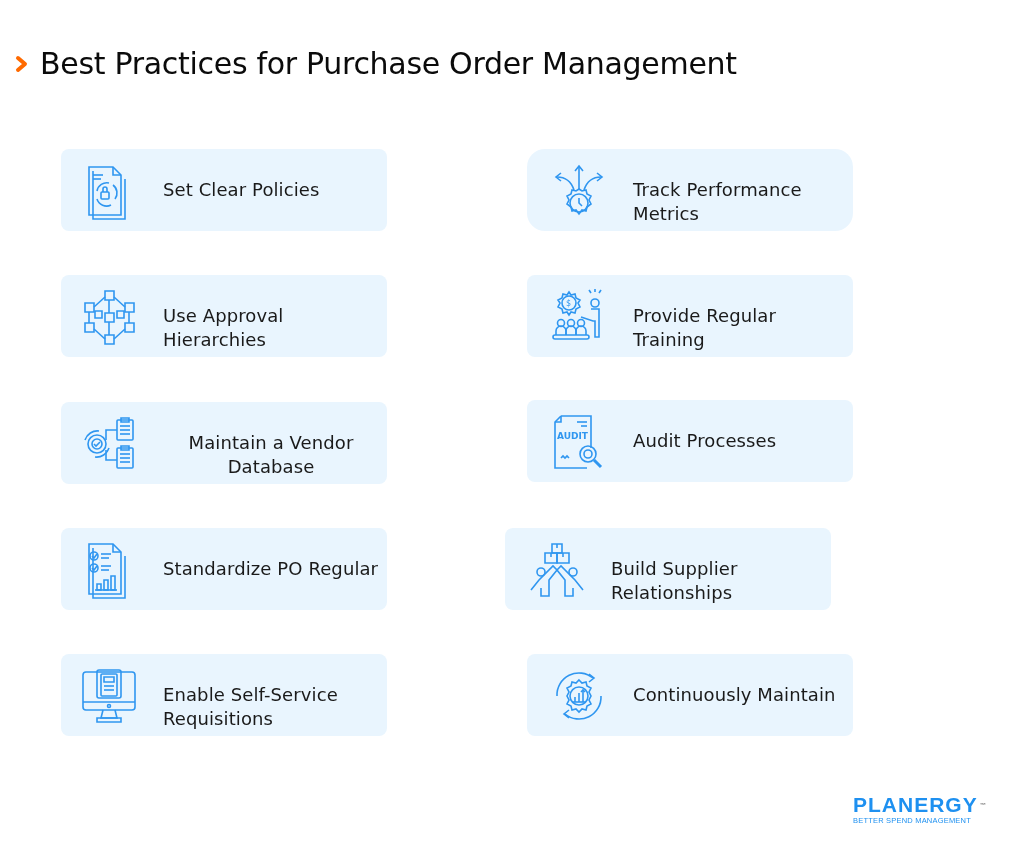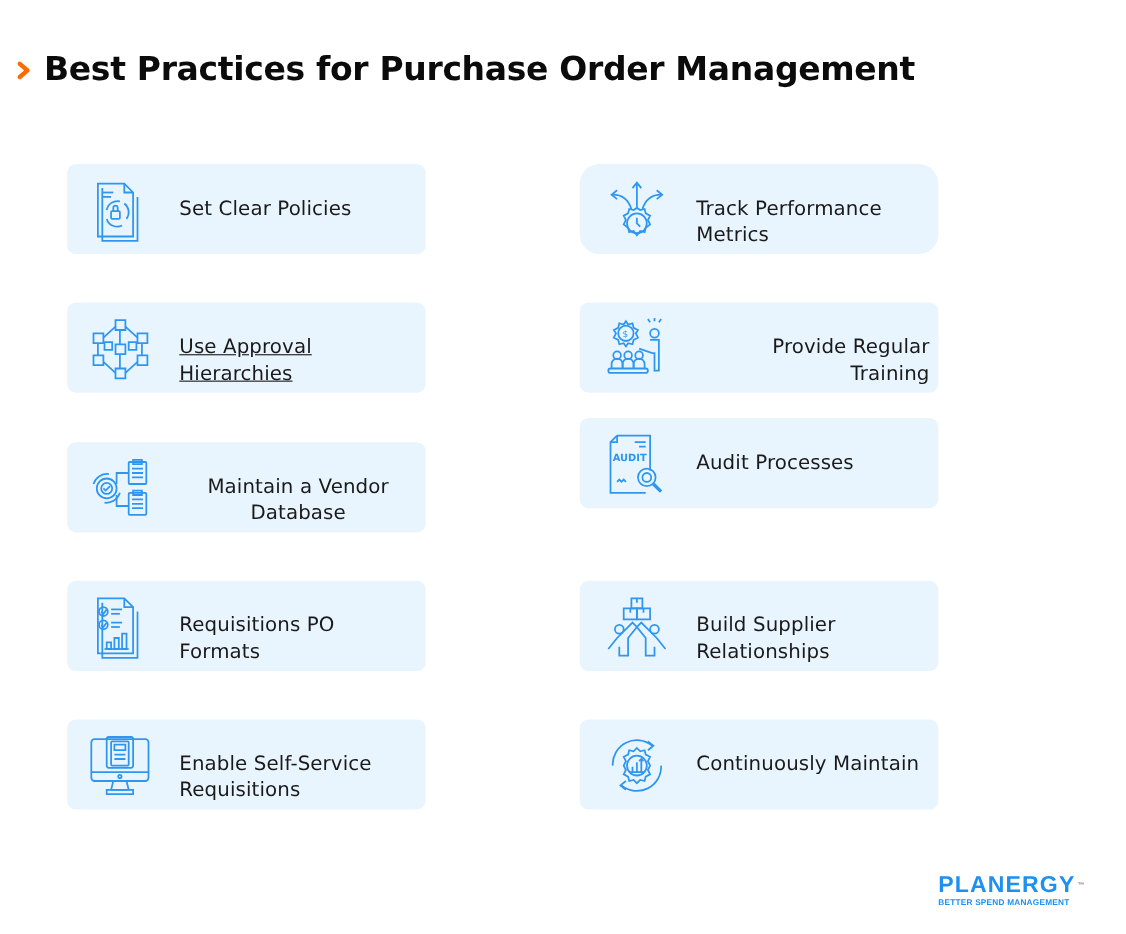--- a/index.html
+++ b/index.html
@@ -2,36 +2,36 @@
 <html><head>
 <meta charset="utf-8">
 <style>
   html, body { margin: 0; padding: 0; }
   body {
     width: 1024px; height: 849px; background: #ffffff; position: relative; overflow: hidden;
     font-family: "DejaVu Sans", "Liberation Sans", sans-serif; color: #111111;
   }
   .title-row { position: absolute; left: 14px; top: 46px; display: flex; align-items: center; }
   .chev { width: 18px; height: 24px; margin-right: 8px; }
-  .title { font-size: 30px; font-weight: 700; letter-spacing: -0.3px; color: #0b0b0b; white-space: nowrap; }
+  .title { font-size: 30px; font-weight: 400; letter-spacing: -0.3px; color: #0b0b0b; white-space: nowrap; }
   .card {
     position: absolute; width: 326px; height: 82px; background: #e9f5fe; border-radius: 8px;
     display: flex; align-items: center;
   }
   .card .icon { position: absolute; left: 18px; top: 12px; width: 60px; height: 60px; }
   .card.right .icon { left: 22px; }
   .card .label {
     position: absolute; left: 102px; right: 8px; font-size: 18px; line-height: 24px; color: #1a1a1a;
     font-family: "DejaVu Sans", sans-serif; letter-spacing: 0.1px;
   }
   .card.right .label { left: 106px; }
   .logo { position: absolute; left: 853px; top: 794px; text-align: left; }
   .logo-main { font-family: "Liberation Sans", sans-serif; font-weight: 700; font-size: 21px; color: #1e90f0; letter-spacing: 1px; line-height: 22px; }
   .logo-tm { font-size: 6px; vertical-align: top; color: #777; margin-left: 2px; }
-  .logo-sub { font-family: "Liberation Sans", sans-serif; font-weight: 700; font-size: 7.5px; color: #1e90f0; letter-spacing: 0.2px; line-height: 10px; }
+  .logo-sub { font-family: "Liberation Sans", sans-serif; font-weight: 400; font-size: 7.5px; color: #1e90f0; letter-spacing: 0.2px; line-height: 10px; }
   svg * { vector-effect: non-scaling-stroke; }
 </style>
 </head>
 <body>
 
 <div class="title-row">
   <svg class="chev" viewBox="0 0 18 24">
     <polyline points="4,6 11,12 4,18" fill="none" stroke="#ff6a00" stroke-width="4" stroke-linecap="round" stroke-linejoin="round"></polyline>
   </svg>
   <div class="title">Best Practices for Purchase Order Management</div>
@@ -66,21 +66,21 @@
       <rect x="38" y="24" width="7" height="7"></rect>
     <line x1="30" y1="13" x2="30" y2="26"></line>
       <line x1="15" y1="20" x2="26" y2="10"></line>
       <line x1="46" y1="20" x2="35" y2="10"></line>
     <line x1="10" y1="25" x2="10" y2="36"></line>
       <line x1="50" y1="25" x2="50" y2="36"></line>
     <line x1="15" y1="42" x2="26" y2="52"></line>
       <line x1="46" y1="42" x2="35" y2="52"></line>
       <line x1="30" y1="35" x2="30" y2="48"></line>
   </svg>
-  <div class="label" style="top: 29px; text-decoration: underline;">Use Approval Hierarchies</div>
+  <div class="label" style="top: 29px;">Use Approval Hierarchies</div>
 </div>
 
 <div class="card left" style="left:61px; top:402px;text-align:center;">
   <svg class="icon" viewBox="0 0 60 60" fill="none" stroke="#2f96f0" stroke-width="1.6">
     <circle cx="18" cy="30" r="9"></circle>
       <circle cx="18" cy="30" r="5"></circle>
     <polyline points="15,30 17,32 21,28"></polyline>
     <path d="M6 26 A13 13 0 0 1 20 17"></path>
       <path d="M30 34 A13 13 0 0 1 16 43"></path>
     <rect x="38" y="6" width="16" height="20" rx="1"></rect>
@@ -110,21 +110,21 @@
       <line x1="22" y1="18" x2="30" y2="18"></line>
     <circle cx="15" cy="28" r="4"></circle>
       <polyline points="13,28 15,30 18,26"></polyline>
     <line x1="22" y1="26" x2="32" y2="26"></line>
       <line x1="22" y1="30" x2="30" y2="30"></line>
     <rect x="18" y="44" width="4" height="6"></rect>
       <rect x="25" y="40" width="4" height="10"></rect>
       <rect x="32" y="36" width="4" height="14"></rect>
     <line x1="16" y1="50" x2="38" y2="50"></line>
   </svg>
-  <div class="label" style="top: 29px;">Requisitions PO Formats</div>
+  <div class="label" style="top: 29px;">Standardize PO Regular</div>
 </div>
 
 <div class="card left" style="left:61px; top:654px;">
   <svg class="icon" viewBox="0 0 60 60" fill="none" stroke="#2f96f0" stroke-width="1.6">
     <rect x="4" y="6" width="52" height="38" rx="3"></rect>
     <line x1="4" y1="36" x2="56" y2="36"></line>
     <circle cx="30" cy="40" r="1.5"></circle>
     <path d="M24 44 L22 52 H38 L36 44"></path>
       <rect x="18" y="52" width="24" height="4"></rect>
     <rect x="18" y="4" width="24" height="28" rx="2"></rect>
@@ -162,40 +162,40 @@
       <line x1="46" y1="5" x2="46" y2="2"></line>
       <line x1="50" y1="6" x2="52" y2="3"></line>
     <circle cx="12" cy="36" r="3.5"></circle>
       <circle cx="22" cy="36" r="3.5"></circle>
       <circle cx="32" cy="36" r="3.5"></circle>
     <path d="M7 48 V44 A5 5 0 0 1 17 44 V48"></path>
       <path d="M17 48 V44 A5 5 0 0 1 27 44 V48"></path>
       <path d="M27 48 V44 A5 5 0 0 1 37 44 V48"></path>
     <rect x="4" y="48" width="36" height="4" rx="2"></rect>
   </svg>
-  <div class="label" style="top: 29px; text-align: right;">Provide Regular Training</div>
-</div>
-
-<div class="card right" style="left:527px; top:380px;">
+  <div class="label" style="top: 29px;">Provide Regular Training</div>
+</div>
+
+<div class="card right" style="left:527px; top:400px;">
   <svg class="icon" viewBox="0 0 60 60" fill="none" stroke="#2f96f0" stroke-width="1.6">
     <path d="M12 4 H42 V36"></path>
       <path d="M12 4 L6 10 V56 H38"></path>
       <path d="M12 4 V10 H6"></path>
     <line x1="28" y1="10" x2="38" y2="10"></line>
       <line x1="32" y1="14" x2="38" y2="14"></line>
     <text x="8" y="27" font-size="9" font-weight="bold" fill="#2f96f0" stroke="none" font-family="DejaVu Sans, sans-serif">AUDIT</text>
     <path d="M12 46 L14 44 L16 46 L18 44 L20 46"></path>
     <circle cx="39" cy="42" r="8"></circle>
       <circle cx="39" cy="42" r="4"></circle>
     <line x1="45" y1="48" x2="52" y2="55" stroke-width="3"></line>
   </svg>
   <div class="label" style="top: 29px;">Audit Processes</div>
 </div>
 
-<div class="card right" style="left:527px; top:528px;">
+<div class="card right" style="left:505px; top:528px;">
   <svg class="icon" viewBox="0 0 60 60" fill="none" stroke="#2f96f0" stroke-width="1.6">
     <rect x="25" y="4" width="10" height="9"></rect>
       <line x1="30" y1="4" x2="30" y2="8"></line>
     <rect x="18" y="13" width="12" height="10"></rect>
       <rect x="30" y="13" width="12" height="10"></rect>
     <line x1="24" y1="13" x2="24" y2="17"></line>
       <line x1="36" y1="13" x2="36" y2="17"></line>
     <circle cx="14" cy="32" r="4"></circle>
       <circle cx="46" cy="32" r="4"></circle>
     <path d="M4 50 L12 40 L26 26 L30 30 L22 40 V56 H14 V48"></path>

